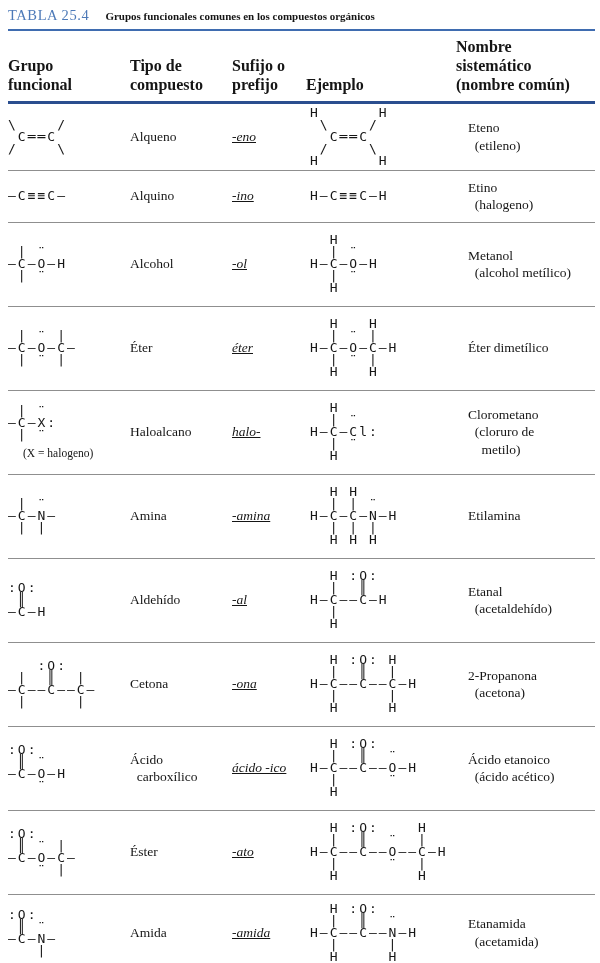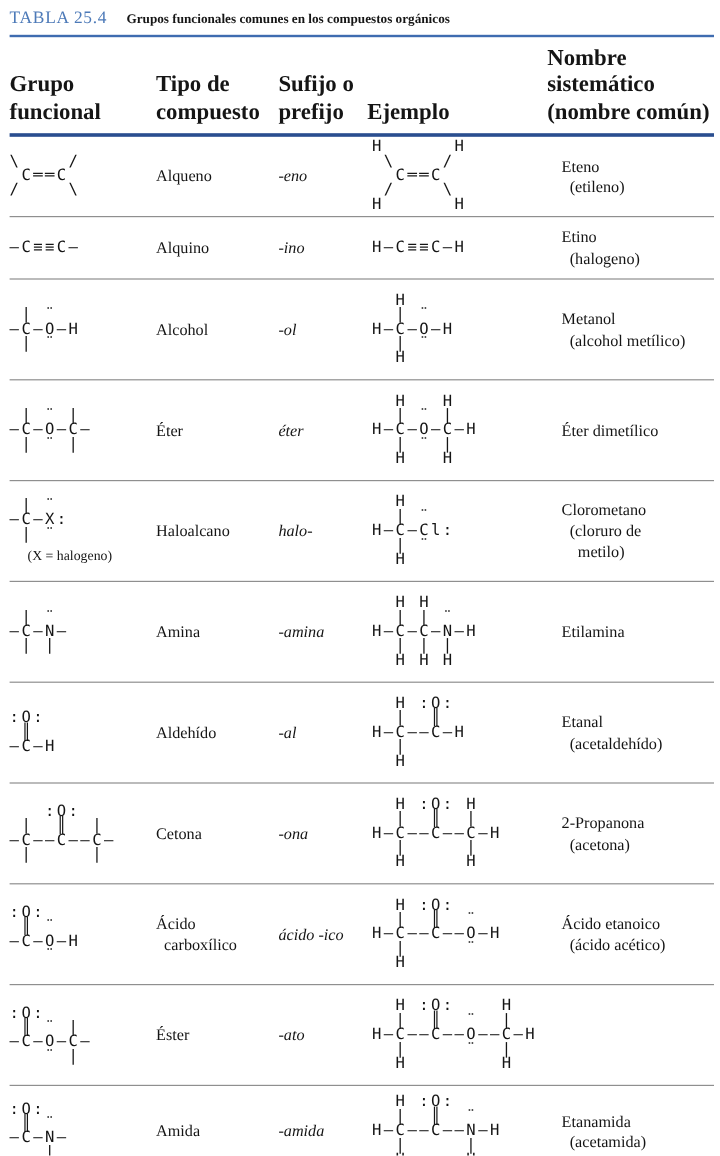--- a/index.html
+++ b/index.html
@@ -13,41 +13,41 @@
   
   .title-row { display:flex; align-items:baseline; gap:16px; padding:3px 0 5px 0; }
   .title-tag { color:#4d7ab8; font-size:14.5px; letter-spacing:0.6px; }
   .title-text { font-weight:bold; font-size:11px; }
   .rule-top { border-top:2px solid #3f6cb0; }
 
   
   .grid { display:grid; grid-template-columns:122px 102px 74px 150px 1fr; }
 
   .thead { align-items:end; padding:7px 0 6px 0; border-bottom:3px solid #2a4e8f; }
-  .thead .hc { font-weight:bold; font-size:19px; line-height:1.18; white-space:pre; }
+  .thead .hc { font-weight:bold; font-size:16px; line-height:1.18; white-space:pre; }
 
   .trow {
     align-items:center;
     border-bottom:1px solid #8f8f8f;
     min-height:84px; box-sizing:border-box;
     padding:3px 0;
   }
   .trow:nth-child(1) { min-height:62px; }
   .trow:nth-child(2) { min-height:52px; }
   .trow:nth-child(11){ min-height:76px; border-bottom:none; }
 
   .struct {
     margin:0;
     font-family:"DejaVu Sans Mono", monospace;
     font-size:13px; line-height:12px; letter-spacing:2px;
     white-space:pre;
   }
   .c-ejemplo { padding-left:4px; }
   .c-tipo, .c-sufijo, .c-nombre { font-size:13.5px; line-height:1.3; white-space:pre; }
-  .c-sufijo { font-style:italic; }
+  .c-sufijo { font-style:italic;text-decoration:underline; }
   .c-nombre { padding-left:12px; }
   .caption { font-size:11.5px; margin-top:6px; white-space:pre;padding-left:15px; }
 
   .rule-bottom { border-top:3px solid #5b82b5; margin-top:0; }
 </style>
 </head>
 <body>
 
 <div class="page">
 

